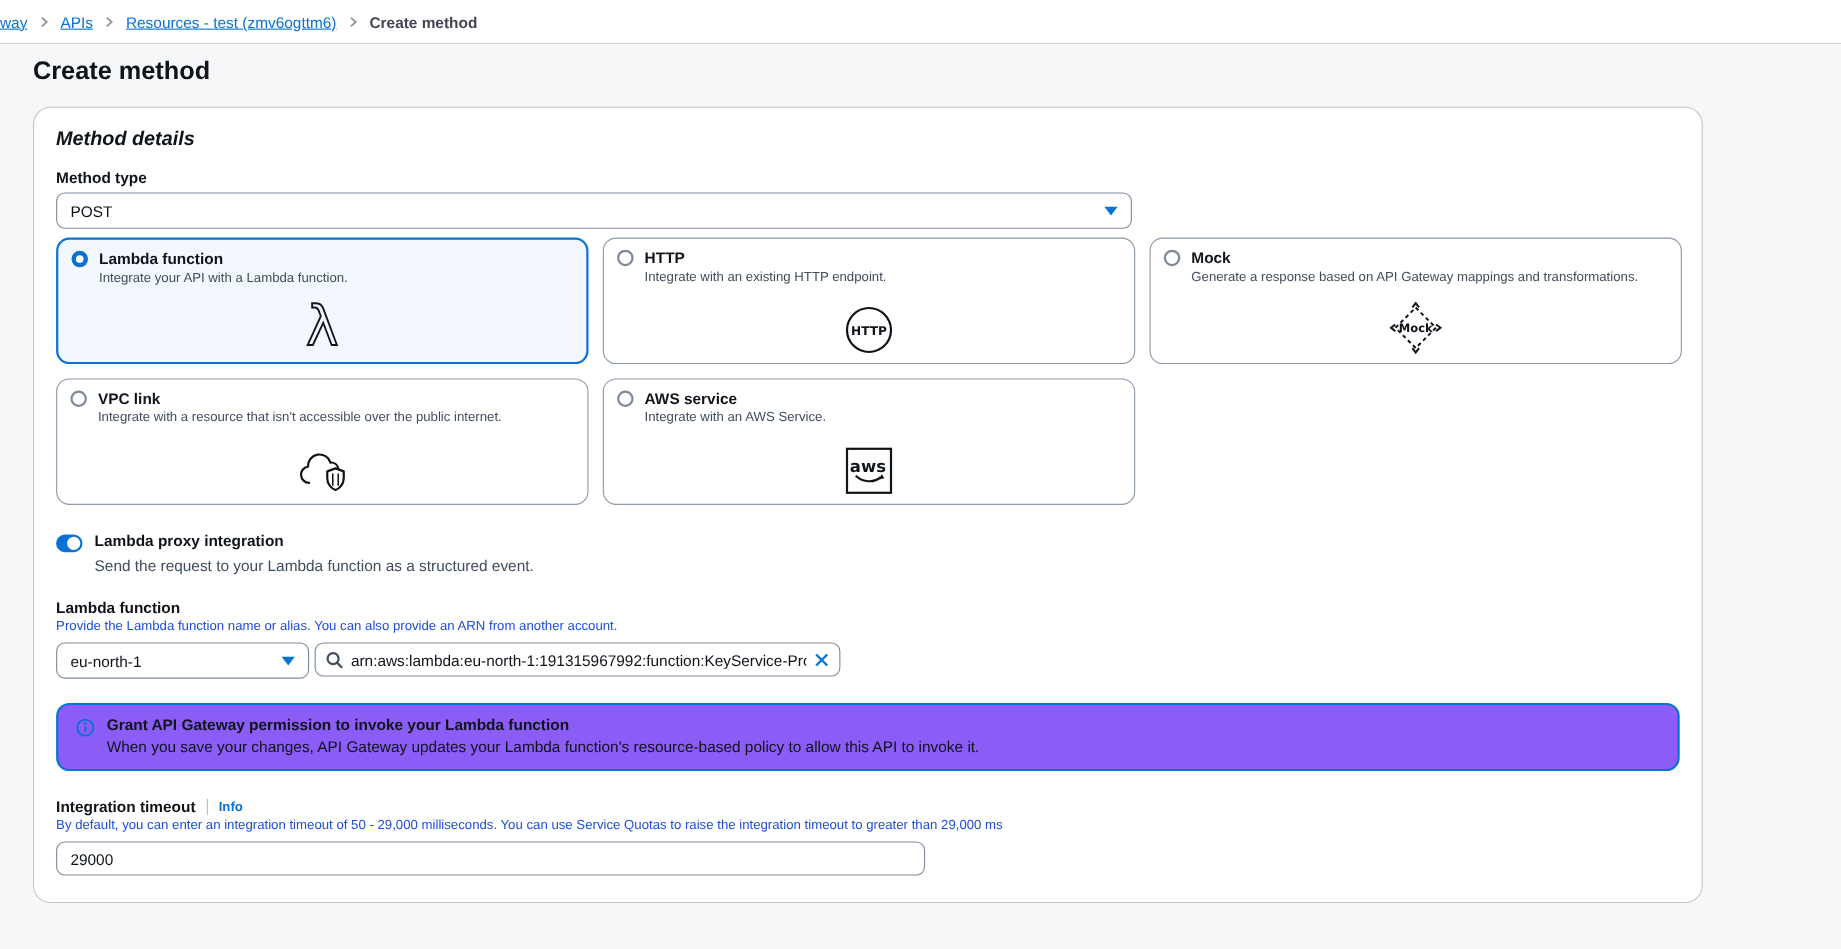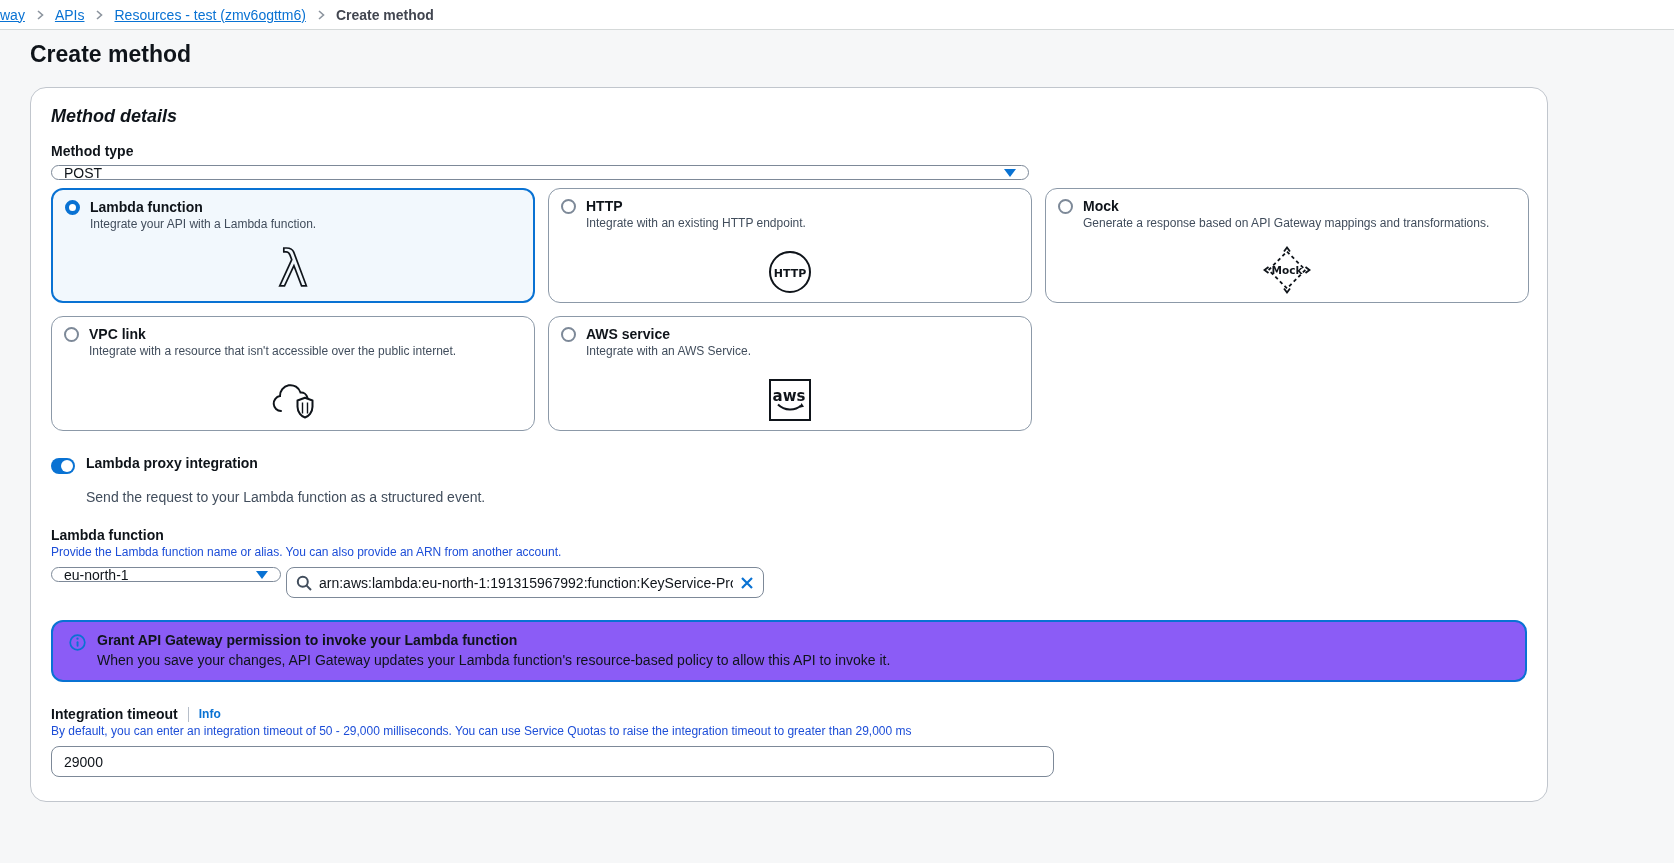--- a/index.html
+++ b/index.html
@@ -5,50 +5,50 @@
   * { box-sizing: border-box; }
   html, body { margin: 0; padding: 0; }
   body {
     width: 1674px; height: 863px; overflow: hidden;
     background: #f6f7f8;
     font-family: "Liberation Sans", sans-serif;
     color: #0f141a;
   }
   
   .breadcrumb-bar {
-    height: 30px; background: #fff; border-bottom: 1px solid #d5d9d9;
+    height: 40px; background: #fff; border-bottom: 1px solid #d5d9d9;
     display: flex; align-items: center; gap: 9px; padding-left: 0;
     font-size: 14px;
   }
   .crumb-link { color: #0972d3; text-decoration: underline; cursor: pointer; }
   .crumb-current { color: #424650; font-weight: 700; }
   .crumb-sep { display: flex; align-items: center; }
   
   .main { margin-left: 30px; width: 1518px; }
   .page-title { font-size: 23px; font-weight: 700; margin: 11px 0 19px; color: #0f141a; }
   .card {
     background: #fff; border: 1px solid #c1c6cd; border-radius: 16px;
     padding: 18px 20px 24px; width: 1518px;
   }
   .section-heading { font-size: 18px; font-weight: 700; margin: 0 0 16px; font-style: italic; }
   .field-label { font-size: 14px; font-weight: 700; margin-bottom: 6px; }
   .sub-desc { font-size: 12px; color: #1d4ed8; margin: 2px 0 8px; }
   
   .select {
-    height: 15px; background: #fff; border: 1px solid #7d8998; border-radius: 8px;
+    height: 33px; background: #fff; border: 1px solid #7d8998; border-radius: 8px;
     display: flex; align-items: center; justify-content: space-between;
     padding: 0 12px; font-size: 14px; cursor: pointer;
   }
   .caret-down {
     width: 0; height: 0;
     border-left: 6px solid transparent; border-right: 6px solid transparent;
     border-top: 8px solid #0972d3;
   }
   .text-input {
-    width: 1003px; height: 31px; border: 1px solid #7d8998; border-radius: 8px;
+    width: 790px; height: 31px; border: 1px solid #7d8998; border-radius: 8px;
     padding: 0 12px; font-size: 14px; font-family: "Liberation Sans", sans-serif;
     color: #0f141a; background: #fff; outline: none;
   }
   
   .tiles { display: flex; flex-wrap: wrap; gap: 13px; width: 1482px; margin-top: 8px; }
   .tile {
     width: 484px; height: 115px; border: 1px solid #8c99a8; border-radius: 12px;
     background: #fff; padding: 9px 12px 6px; display: flex; flex-direction: column;
     cursor: pointer;
   }
@@ -62,21 +62,21 @@
   .tile-desc { font-size: 12px; color: #414d5c; margin: 2px 0 0 25px; }
   .tile-icon { margin-top: auto; align-self: center; margin-bottom: 2px; display: flex; }
   
   .toggle-row { display: flex; gap: 11px; margin-top: 24px; }
   .toggle {
     width: 24px; height: 16px; border-radius: 8px; background: #0972d3;
     position: relative; margin-top: 3px; flex: none; cursor: pointer;
   }
   .toggle-knob { position: absolute; top: 2px; right: 2px; width: 12px; height: 12px; border-radius: 50%; background: #fff; }
   .toggle-label { font-size: 14px; font-weight: 700; }
-  .toggle-desc { font-size: 14px; color: #414d5c; margin-top: 18px; }
+  .toggle-desc { font-size: 14px; color: #414d5c; margin-top: 7px; }
   
   .lambda-section { margin-top: 22px; }
   .fn-row { display: flex; gap: 5px; margin-top: 8px; }
   .region-select { width: 230px; }
   .arn-box {
     width: 478px; height: 31px; border: 1px solid #7d8998; border-radius: 8px;
     background: #fff; display: flex; align-items: center; gap: 7px; padding: 0 9px;
   }
   .arn-text { font-size: 14px; white-space: nowrap; overflow: hidden; flex: 1; }
   .clear-btn { flex: none; display: flex; cursor: pointer; }

